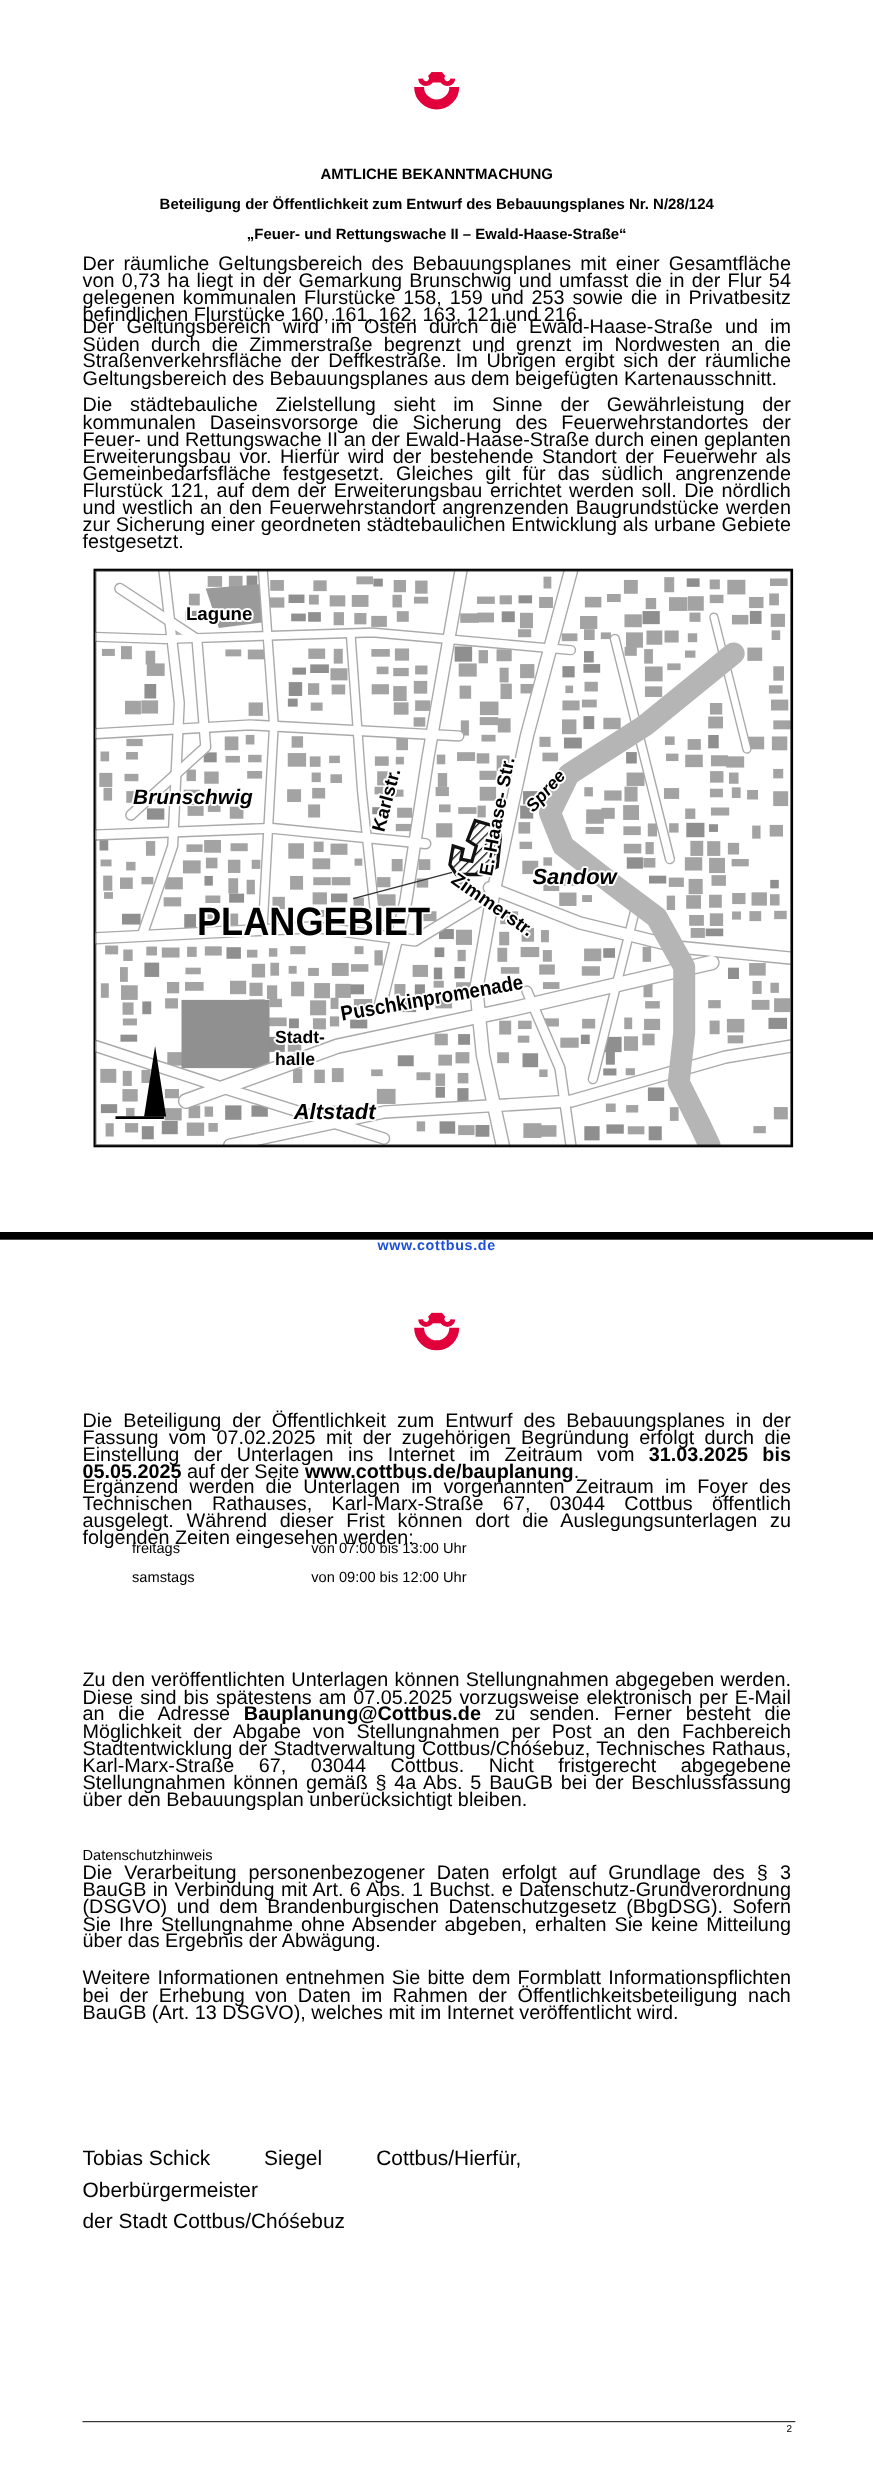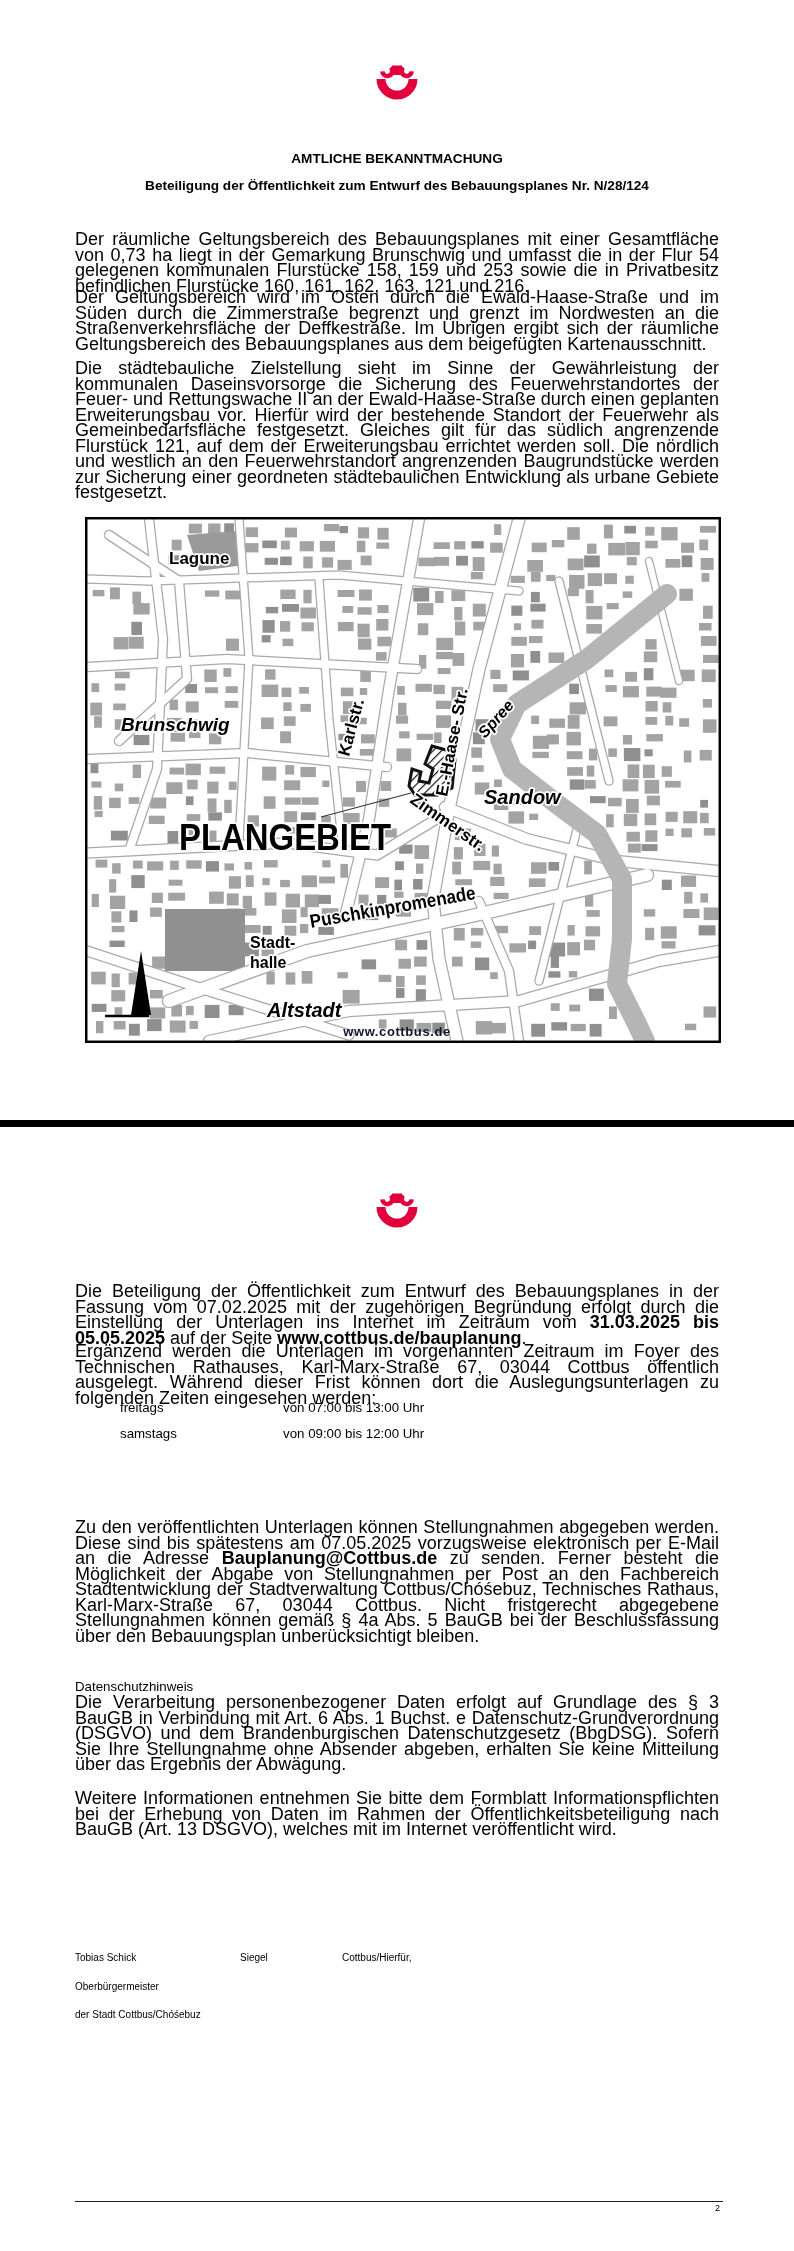--- a/index.html
+++ b/index.html
@@ -10,21 +10,21 @@
             text-align:justify;}
   .center-blk{position:absolute;left:0;width:794px;text-align:center;}
   .heading{font-weight:bold;font-size:13.6px;}
   .logo-wrap{position:absolute;left:373px;width:48px;height:50px;}
   .map-frame{position:absolute;left:85px;top:517px;width:636px;height:526px;
              border:2px solid #000;box-sizing:border-box;background:#fff;}
   .url-red{font-weight:bold;font-size:13px;letter-spacing:.6px;}
   .pagebar{position:absolute;left:0;width:794px;height:7px;background:#000;}
   .srow{height:25.6px;font-size:13.3px;}
   .srow .day{display:inline-block;width:163px;}
-  .sig{position:absolute;font-size:10px;white-space:nowrap;}
+  .sig{position:absolute;font-size:19px;white-space:nowrap;}
   .footer-rule{position:absolute;left:75px;top:2201px;width:648px;border-top:1.4px solid #222;}
   .pagenum{position:absolute;left:700px;top:2203px;width:20px;text-align:right;font-size:9px;}
   .ds-head{}
   b{font-weight:bold;}
 </style>
 </head>
 <body>
 
 <div class="page">
 
@@ -32,20 +32,21 @@
     <svg viewBox="0 0 48 50" width="48" height="50">
       <path d="M8,21 A16,16 0 1 0 40,21" fill="none" stroke="#e2003c" stroke-width="9"></path>
       <rect x="19" y="7.5" width="10" height="9.5" fill="#e2003c"></rect>
       <path d="M17.6,9.5 A4.9,4.9 0 1 1 9.4,13.4" fill="none" stroke="#e2003c" stroke-width="4.4"></path>
       <path d="M30.4,9.5 A4.9,4.9 0 1 0 38.6,13.4" fill="none" stroke="#e2003c" stroke-width="4.4"></path>
     </svg>
   </div>
 
   <div class="center-blk heading" style="top:151px">AMTLICHE BEKANNTMACHUNG</div>
   <div class="center-blk heading" style="top:178px">Beteiligung der Öffentlichkeit zum Entwurf des Bebauungsplanes Nr. N/28/124</div>
+  <div class="center-blk heading" style="top:205px">„Feuer- und Rettungswache II – Ewald-Haase-Straße“</div>
 
   <div class="body-blk" style="top:232px">Der räumliche Geltungsbereich des Bebauungsplanes mit einer Gesamtfläche von 0,73 ha liegt in der Gemarkung Brunschwig und umfasst die in der Flur 54 gelegenen kommunalen Flurstücke 158, 159 und 253 sowie die in Privatbesitz befindlichen Flurstücke 160, 161, 162, 163, 121 und 216.</div>
   <div class="body-blk" style="top:290px">Der Geltungsbereich wird im Osten durch die Ewald-Haase-Straße und im Süden durch die Zimmerstraße begrenzt und grenzt im Nordwesten an die Straßenverkehrsfläche der Deffkestraße. Im Übrigen ergibt sich der räumliche Geltungsbereich des Bebauungsplanes aus dem beigefügten Kartenausschnitt.</div>
   <div class="body-blk" style="top:361px">Die städtebauliche Zielstellung sieht im Sinne der Gewährleistung der kommunalen Daseinsvorsorge die Sicherung des Feuerwehrstandortes der Feuer- und Rettungswache II an der Ewald-Haase-Straße durch einen geplanten Erweiterungsbau vor. Hierfür wird der bestehende Standort der Feuerwehr als Gemeinbedarfsfläche festgesetzt. Gleiches gilt für das südlich angrenzende Flurstück 121, auf dem der Erweiterungsbau errichtet werden soll. Die nördlich und westlich an den Feuerwehrstandort angrenzenden Baugrundstücke werden zur Sicherung einer geordneten städtebaulichen Entwicklung als urbane Gebiete festgesetzt.</div>
 
   <div class="map-frame">
     <svg id="mapsvg" viewBox="0 0 632 522" width="632" height="522">
         <rect x="0" y="0" width="632" height="522" fill="#ffffff"></rect>
         <g>
           <rect x="5.7" y="70.9" width="11.7" height="6.4" fill="#a3a3a3"></rect>
@@ -589,21 +590,21 @@
         <text x="397" y="285" font-size="20" font-weight="bold" fill="#000" font-family="&quot;Liberation Sans&quot;,sans-serif" style="paint-order:stroke;stroke:#ffffff;stroke-width:3.5px;stroke-linejoin:round" font-style="italic">Sandow</text>
         <text x="322" y="283" font-size="17" font-weight="bold" fill="#000" font-family="&quot;Liberation Sans&quot;,sans-serif" style="paint-order:stroke;stroke:#ffffff;stroke-width:3.5px;stroke-linejoin:round" transform="rotate(35 322 283)">Zimmerstr.</text>
         <text x="224" y="409" font-size="19" font-weight="bold" fill="#000" font-family="&quot;Liberation Sans&quot;,sans-serif" style="paint-order:stroke;stroke:#ffffff;stroke-width:3.5px;stroke-linejoin:round" transform="rotate(-10 224 409)" textLength="168" lengthAdjust="spacingAndGlyphs">Puschkinpromenade</text>
         <text x="163" y="429" font-size="16" font-weight="bold" fill="#000" font-family="&quot;Liberation Sans&quot;,sans-serif" style="paint-order:stroke;stroke:#ffffff;stroke-width:3.5px;stroke-linejoin:round">Stadt-</text>
         <text x="163" y="449" font-size="16" font-weight="bold" fill="#000" font-family="&quot;Liberation Sans&quot;,sans-serif" style="paint-order:stroke;stroke:#ffffff;stroke-width:3.5px;stroke-linejoin:round">halle</text>
         <text x="180" y="498" font-size="20" font-weight="bold" fill="#000" font-family="&quot;Liberation Sans&quot;,sans-serif" style="paint-order:stroke;stroke:#ffffff;stroke-width:3.5px;stroke-linejoin:round" font-style="italic">Altstadt</text>
         <rect x="0" y="0" width="632" height="522" fill="none" stroke="#111" stroke-width="1"></rect>
       </svg>
   </div>
 
-  <div class="center-blk url-red" style="top:1024px;color:#0f172a">www.cottbus.de</div>
+  <div class="center-blk url-red" style="top:1124px;color:#1d4ed8">www.cottbus.de</div>
 
   <div class="pagebar" style="top:1120px"></div>
 
   <div class="logo-wrap" style="top:1186px">
     <svg viewBox="0 0 48 50" width="48" height="50">
       <path d="M8,21 A16,16 0 1 0 40,21" fill="none" stroke="#e2003c" stroke-width="9"></path>
       <rect x="19" y="7.5" width="10" height="9.5" fill="#e2003c"></rect>
       <path d="M17.6,9.5 A4.9,4.9 0 1 1 9.4,13.4" fill="none" stroke="#e2003c" stroke-width="4.4"></path>
       <path d="M30.4,9.5 A4.9,4.9 0 1 0 38.6,13.4" fill="none" stroke="#e2003c" stroke-width="4.4"></path>
     </svg>

